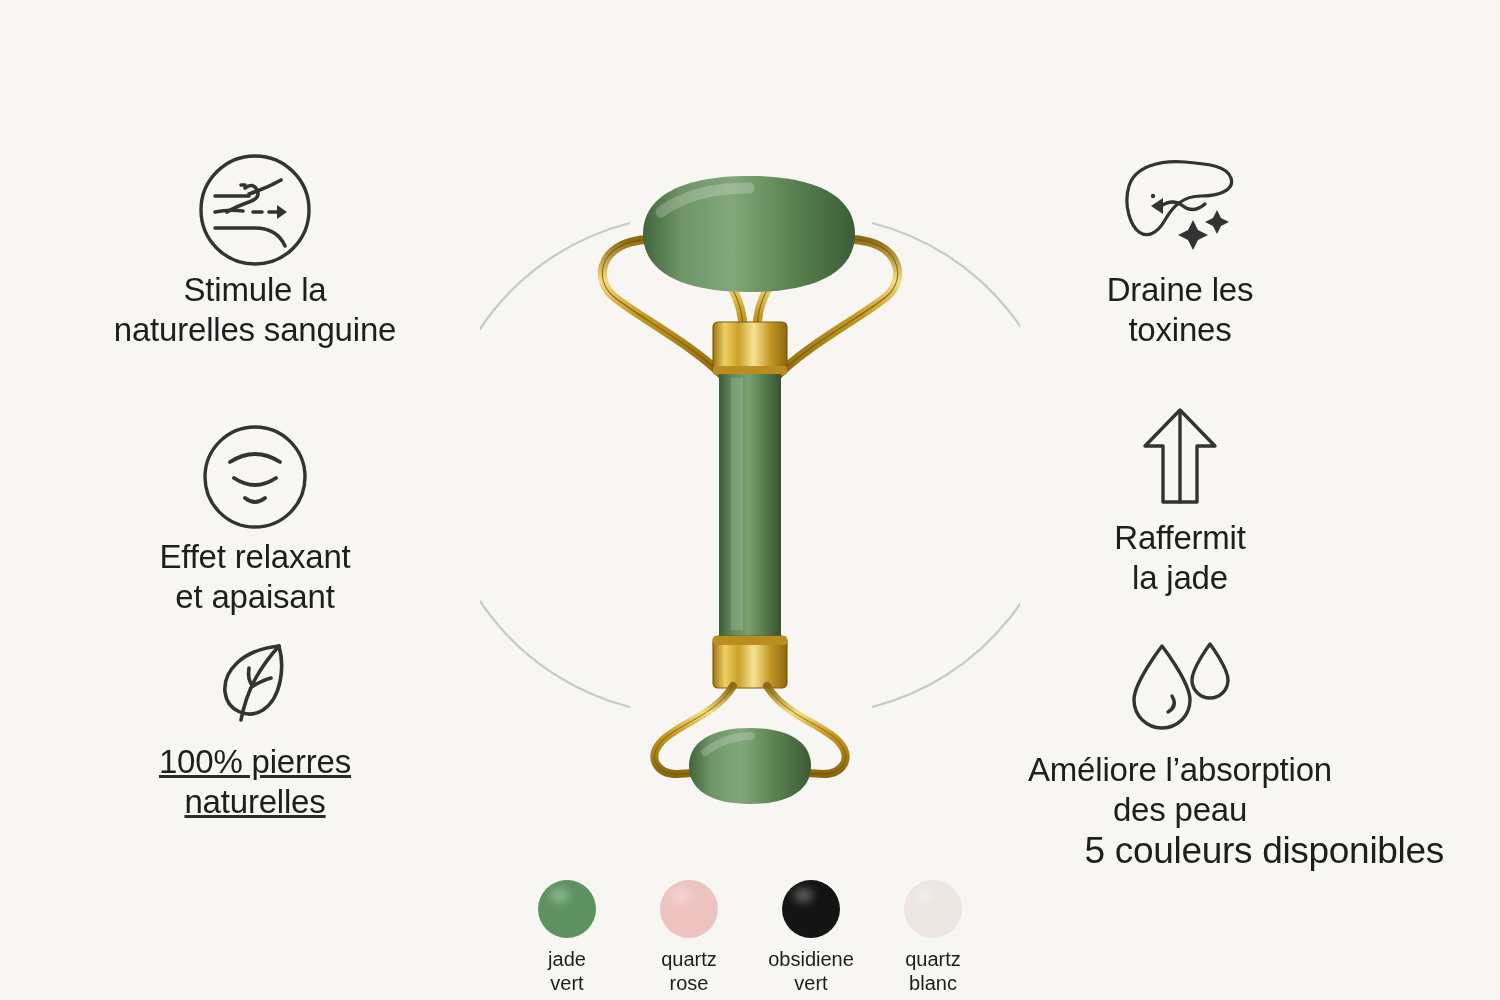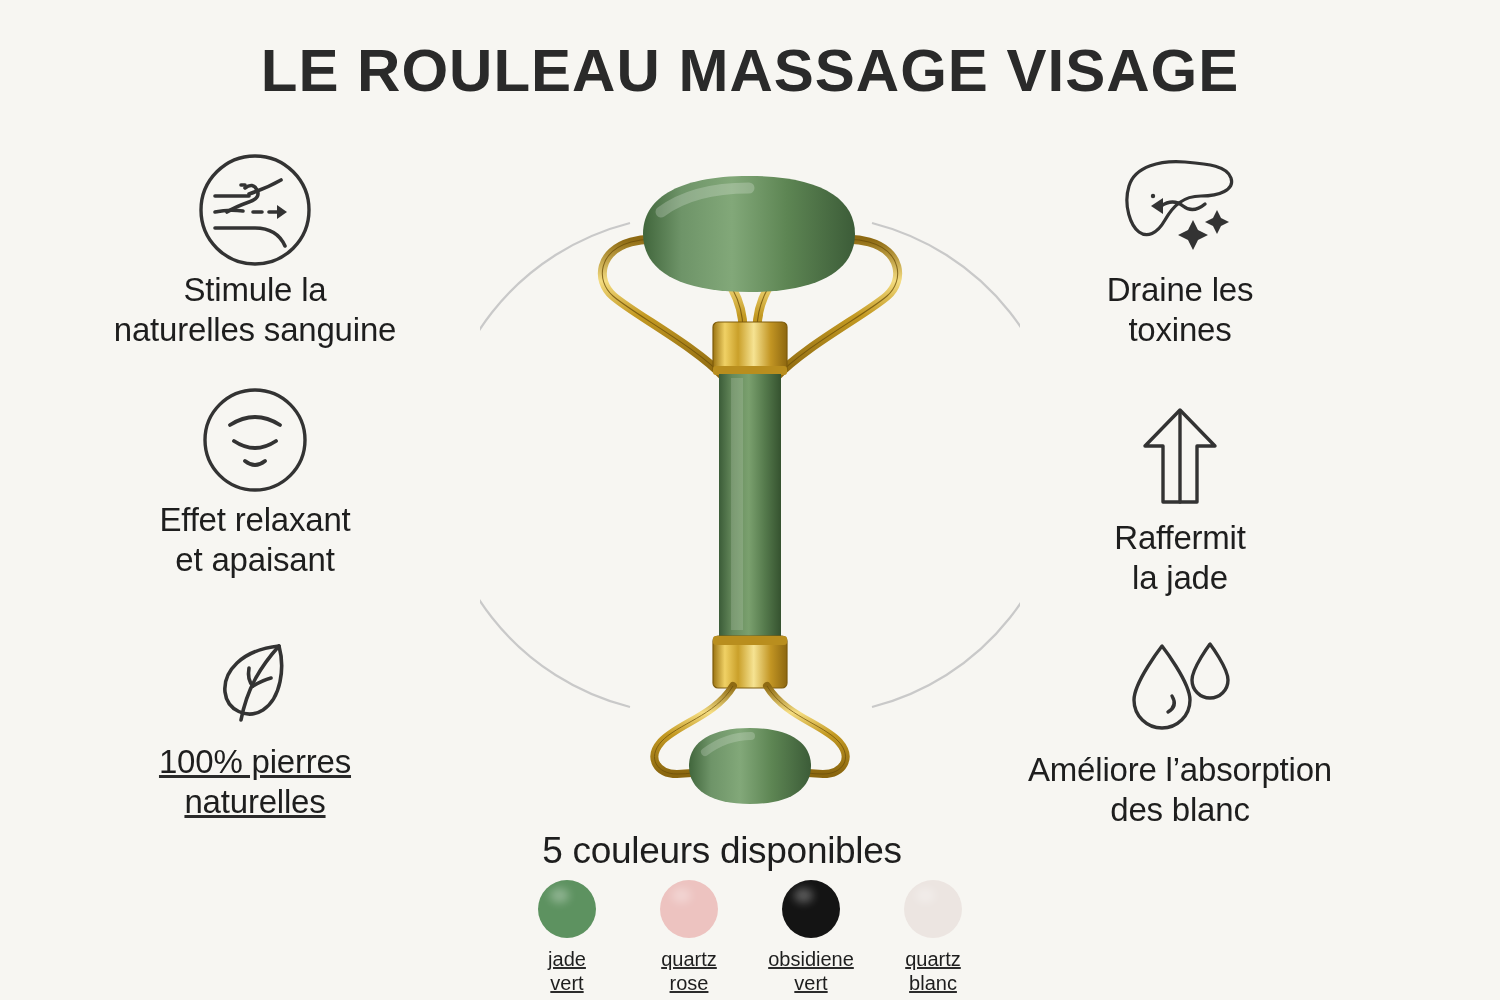--- a/index.html
+++ b/index.html
@@ -64,21 +64,21 @@
     font-weight: 400;
     color: #1e1e1e;
     white-space: pre-line;
     letter-spacing: -0.2px;
   }
 
   .col-left  { left: 45px; }
   .col-right { left: 970px; }
 
   .row-1 { top: 150px; }
-  .row-2 { top: 380px; }
+  .row-2 { top: 417px; }
   .row-3 { top: 622px; text-decoration: underline; }
 
   .row-r1 { top: 150px; }
   .row-r2 { top: 398px; }
   .row-r3 { top: 630px; }
 
   
   .product {
     position: absolute;
     left: 565px;
@@ -86,39 +86,38 @@
     width: 370px;
     height: 710px;
   }
 
   
   .colors-title {
     position: absolute;
     top: 830px;
     left: 0;
     width: 1444px;
-    text-align: center;
+    text-align: right;
     font-size: 37px;
     color: #1e1e1e;
     letter-spacing: -0.3px;
   }
 
   .swatch-row {
     position: absolute;
     top: 880px;
     left: 0;
     width: 1500px;
     display: flex;
     justify-content: center;
     gap: 26px;
   }
   .swatch-item {
     width: 96px;
     text-align: center;
-    text-decoration: underline;
   }
   .swatch-dot {
     width: 58px;
     height: 58px;
     border-radius: 50%;
     margin: 0 auto 10px auto;
     position: relative;
   }
   .swatch-dot::after {
     content: "";
@@ -136,21 +135,20 @@
     line-height: 1.18;
     color: #1e1e1e;
     white-space: pre-line;
   }
 </style>
 </head>
 <body>
 
 <div id="stage">
 
-  <div class="page-title">LE ROULEAU MASSAGE VISAGE</div>
 
   <svg class="deco-arc" viewBox="0 0 540 500">
     <path d="M 150 8 A 255 250 0 0 0 150 492" fill="none" stroke="#c9c9c9" stroke-width="2.2"></path>
     <path d="M 392 8 A 255 250 0 0 1 392 492" fill="none" stroke="#c9c9c9" stroke-width="2.2"></path>
   </svg>
 
   <div class="feature col-left row-1">
     <div class="icon-wrap">
       <svg width="116" height="116" viewBox="0 0 116 116">
         <circle cx="58" cy="58" r="54" fill="none" stroke="#333" stroke-width="3.4"></circle>
@@ -223,21 +221,21 @@
 
   <div class="feature col-right row-r3">
     <div class="icon-wrap">
       <svg width="120" height="108" viewBox="0 0 120 108">
         <path d="M42 10 C42 10 14 46 14 64 C14 80 27 92 42 92 C57 92 70 80 70 64 C70 46 42 10 42 10 Z" fill="none" stroke="#333" stroke-width="3.4" stroke-linejoin="round"></path>
         <path d="M52 60 q6 10 -4 16" stroke="#333" stroke-width="3.4" fill="none" stroke-linecap="round"></path>
         <path d="M90 8 C90 8 72 32 72 44 C72 54 80 62 90 62 C100 62 108 54 108 44 C108 32 90 8 90 8 Z" fill="none" stroke="#333" stroke-width="3.4" stroke-linejoin="round"></path>
       </svg>
     </div>
     <div class="feat-label">Améliore l’absorption
-des blanc</div>
+des peau</div>
   </div>
 
   <svg class="product" viewBox="0 0 370 710">
     <defs>
       <linearGradient id="jadeH" x1="0" y1="0" x2="1" y2="0">
         <stop offset="0%" stop-color="#41663c"></stop>
         <stop offset="18%" stop-color="#6e9468"></stop>
         <stop offset="42%" stop-color="#82a879"></stop>
         <stop offset="68%" stop-color="#5d8553"></stop>
         <stop offset="100%" stop-color="#3c5c38"></stop>

